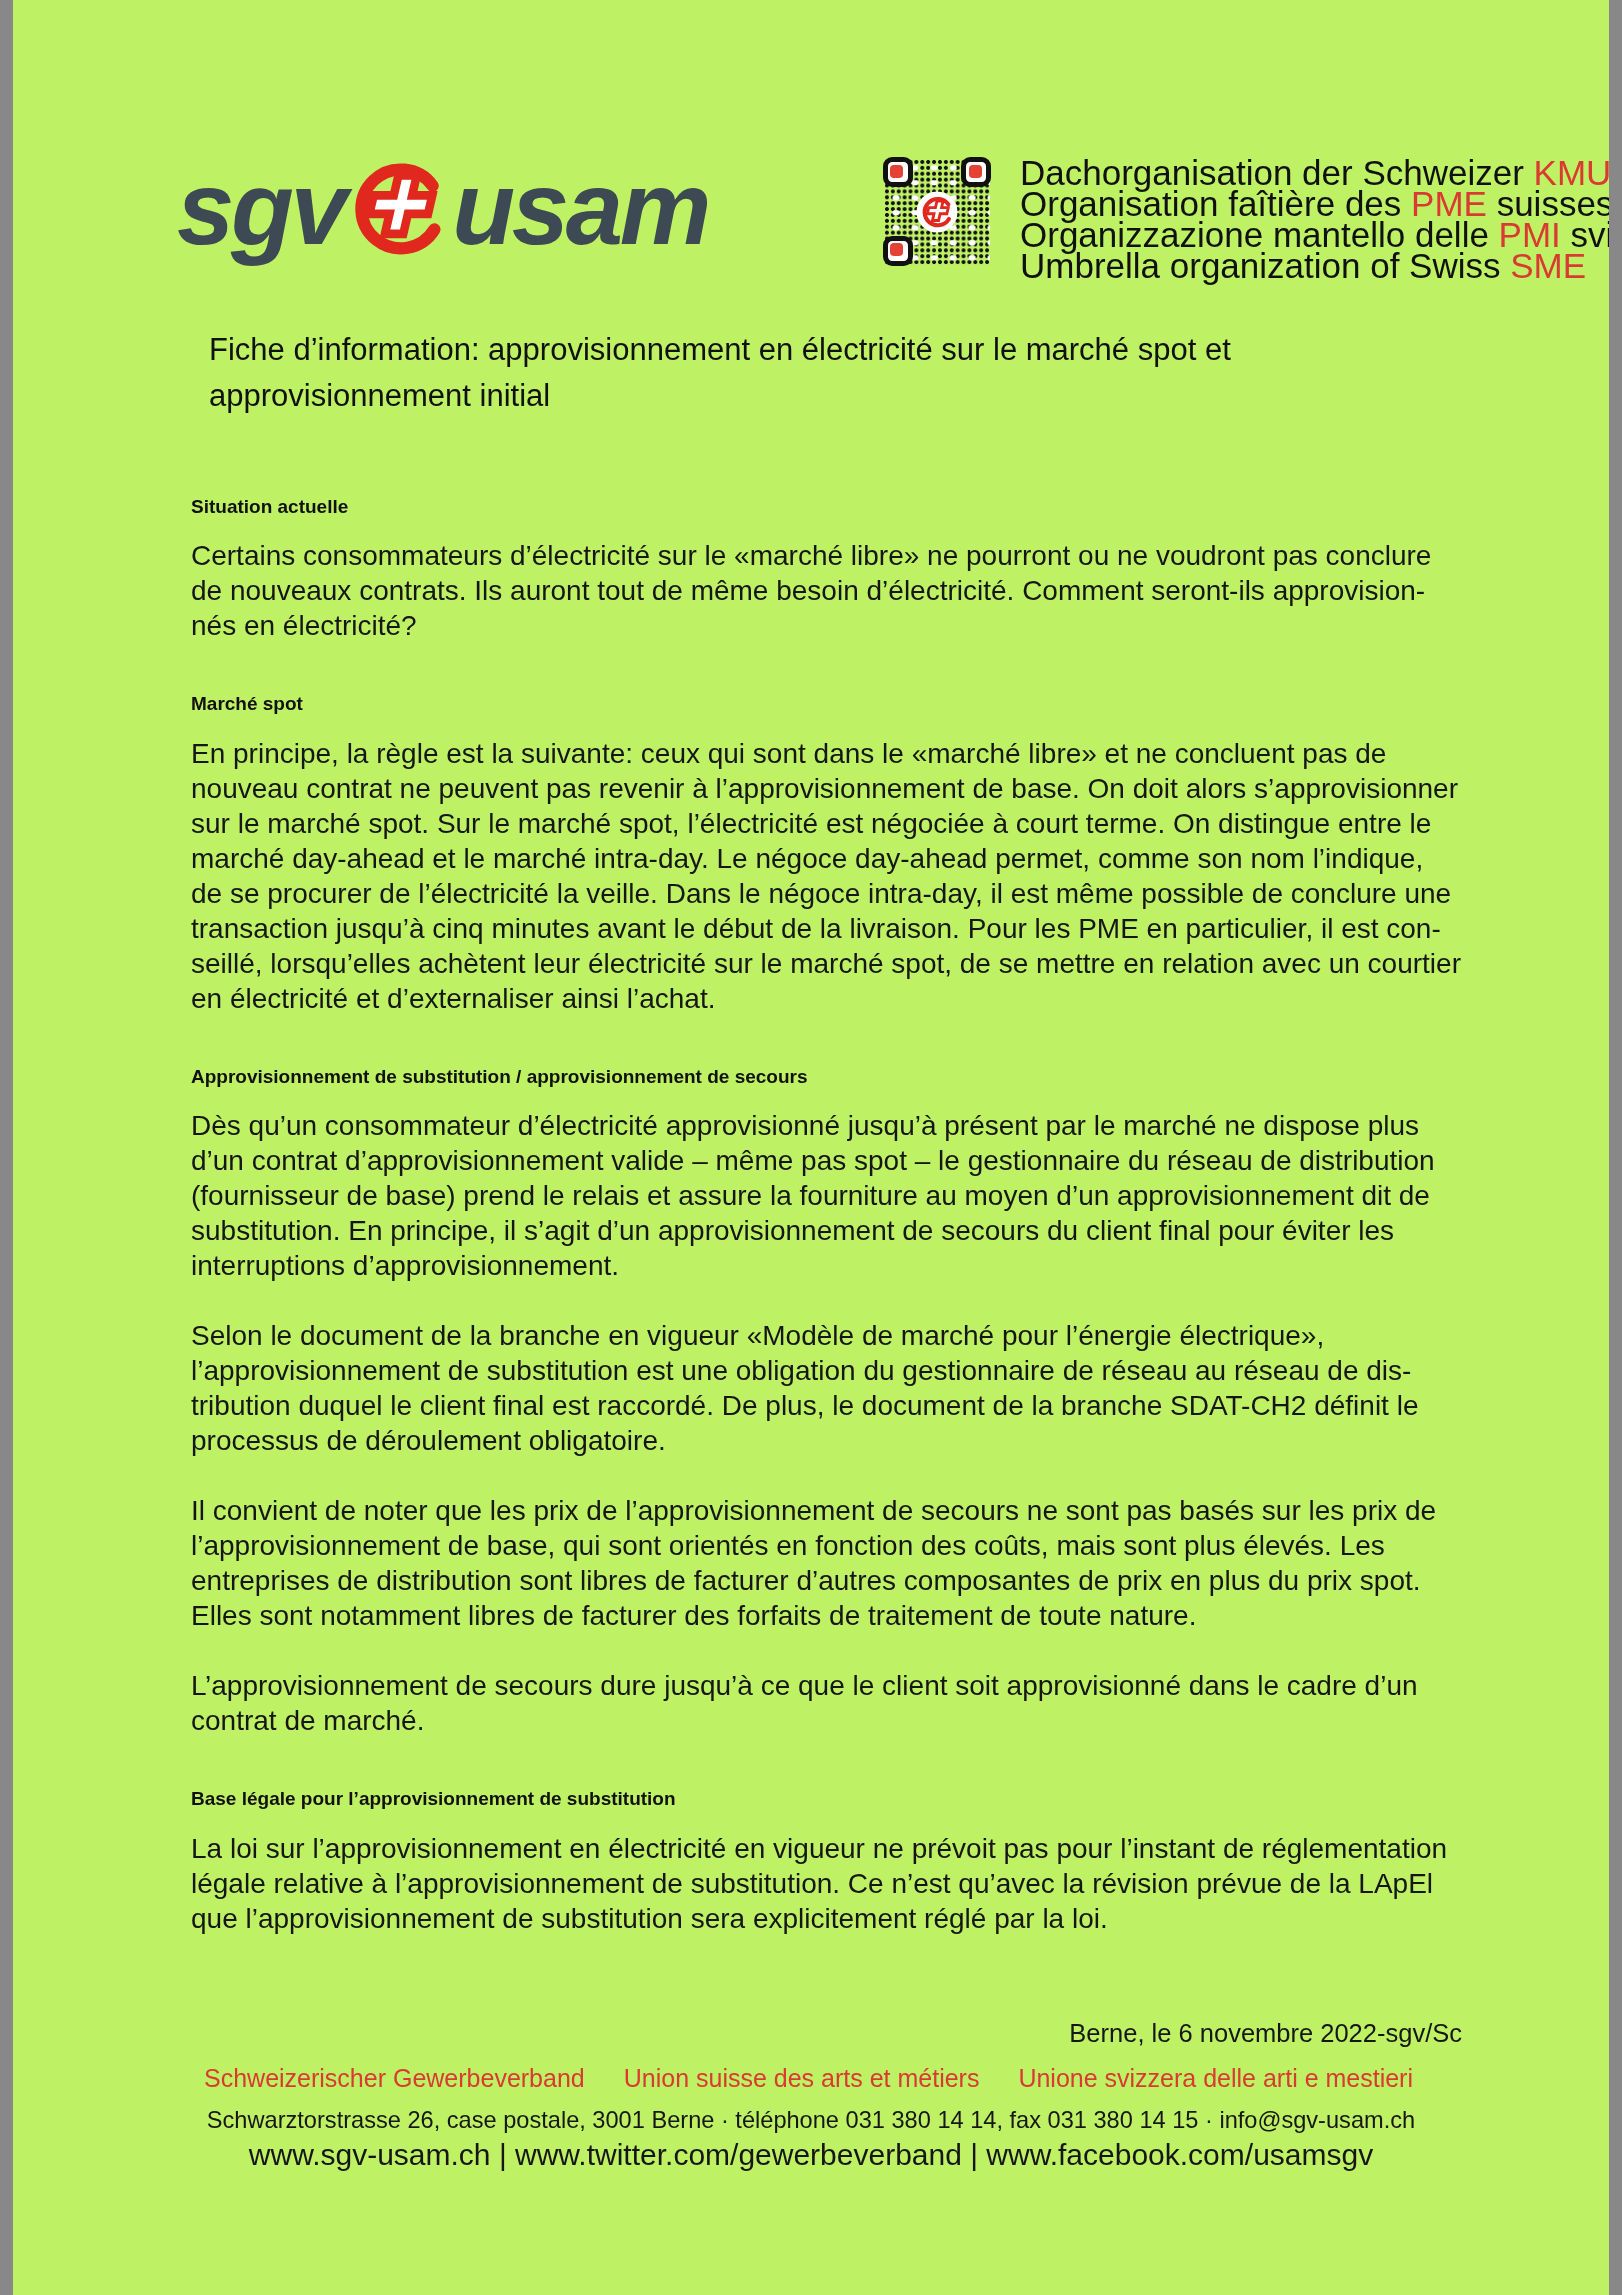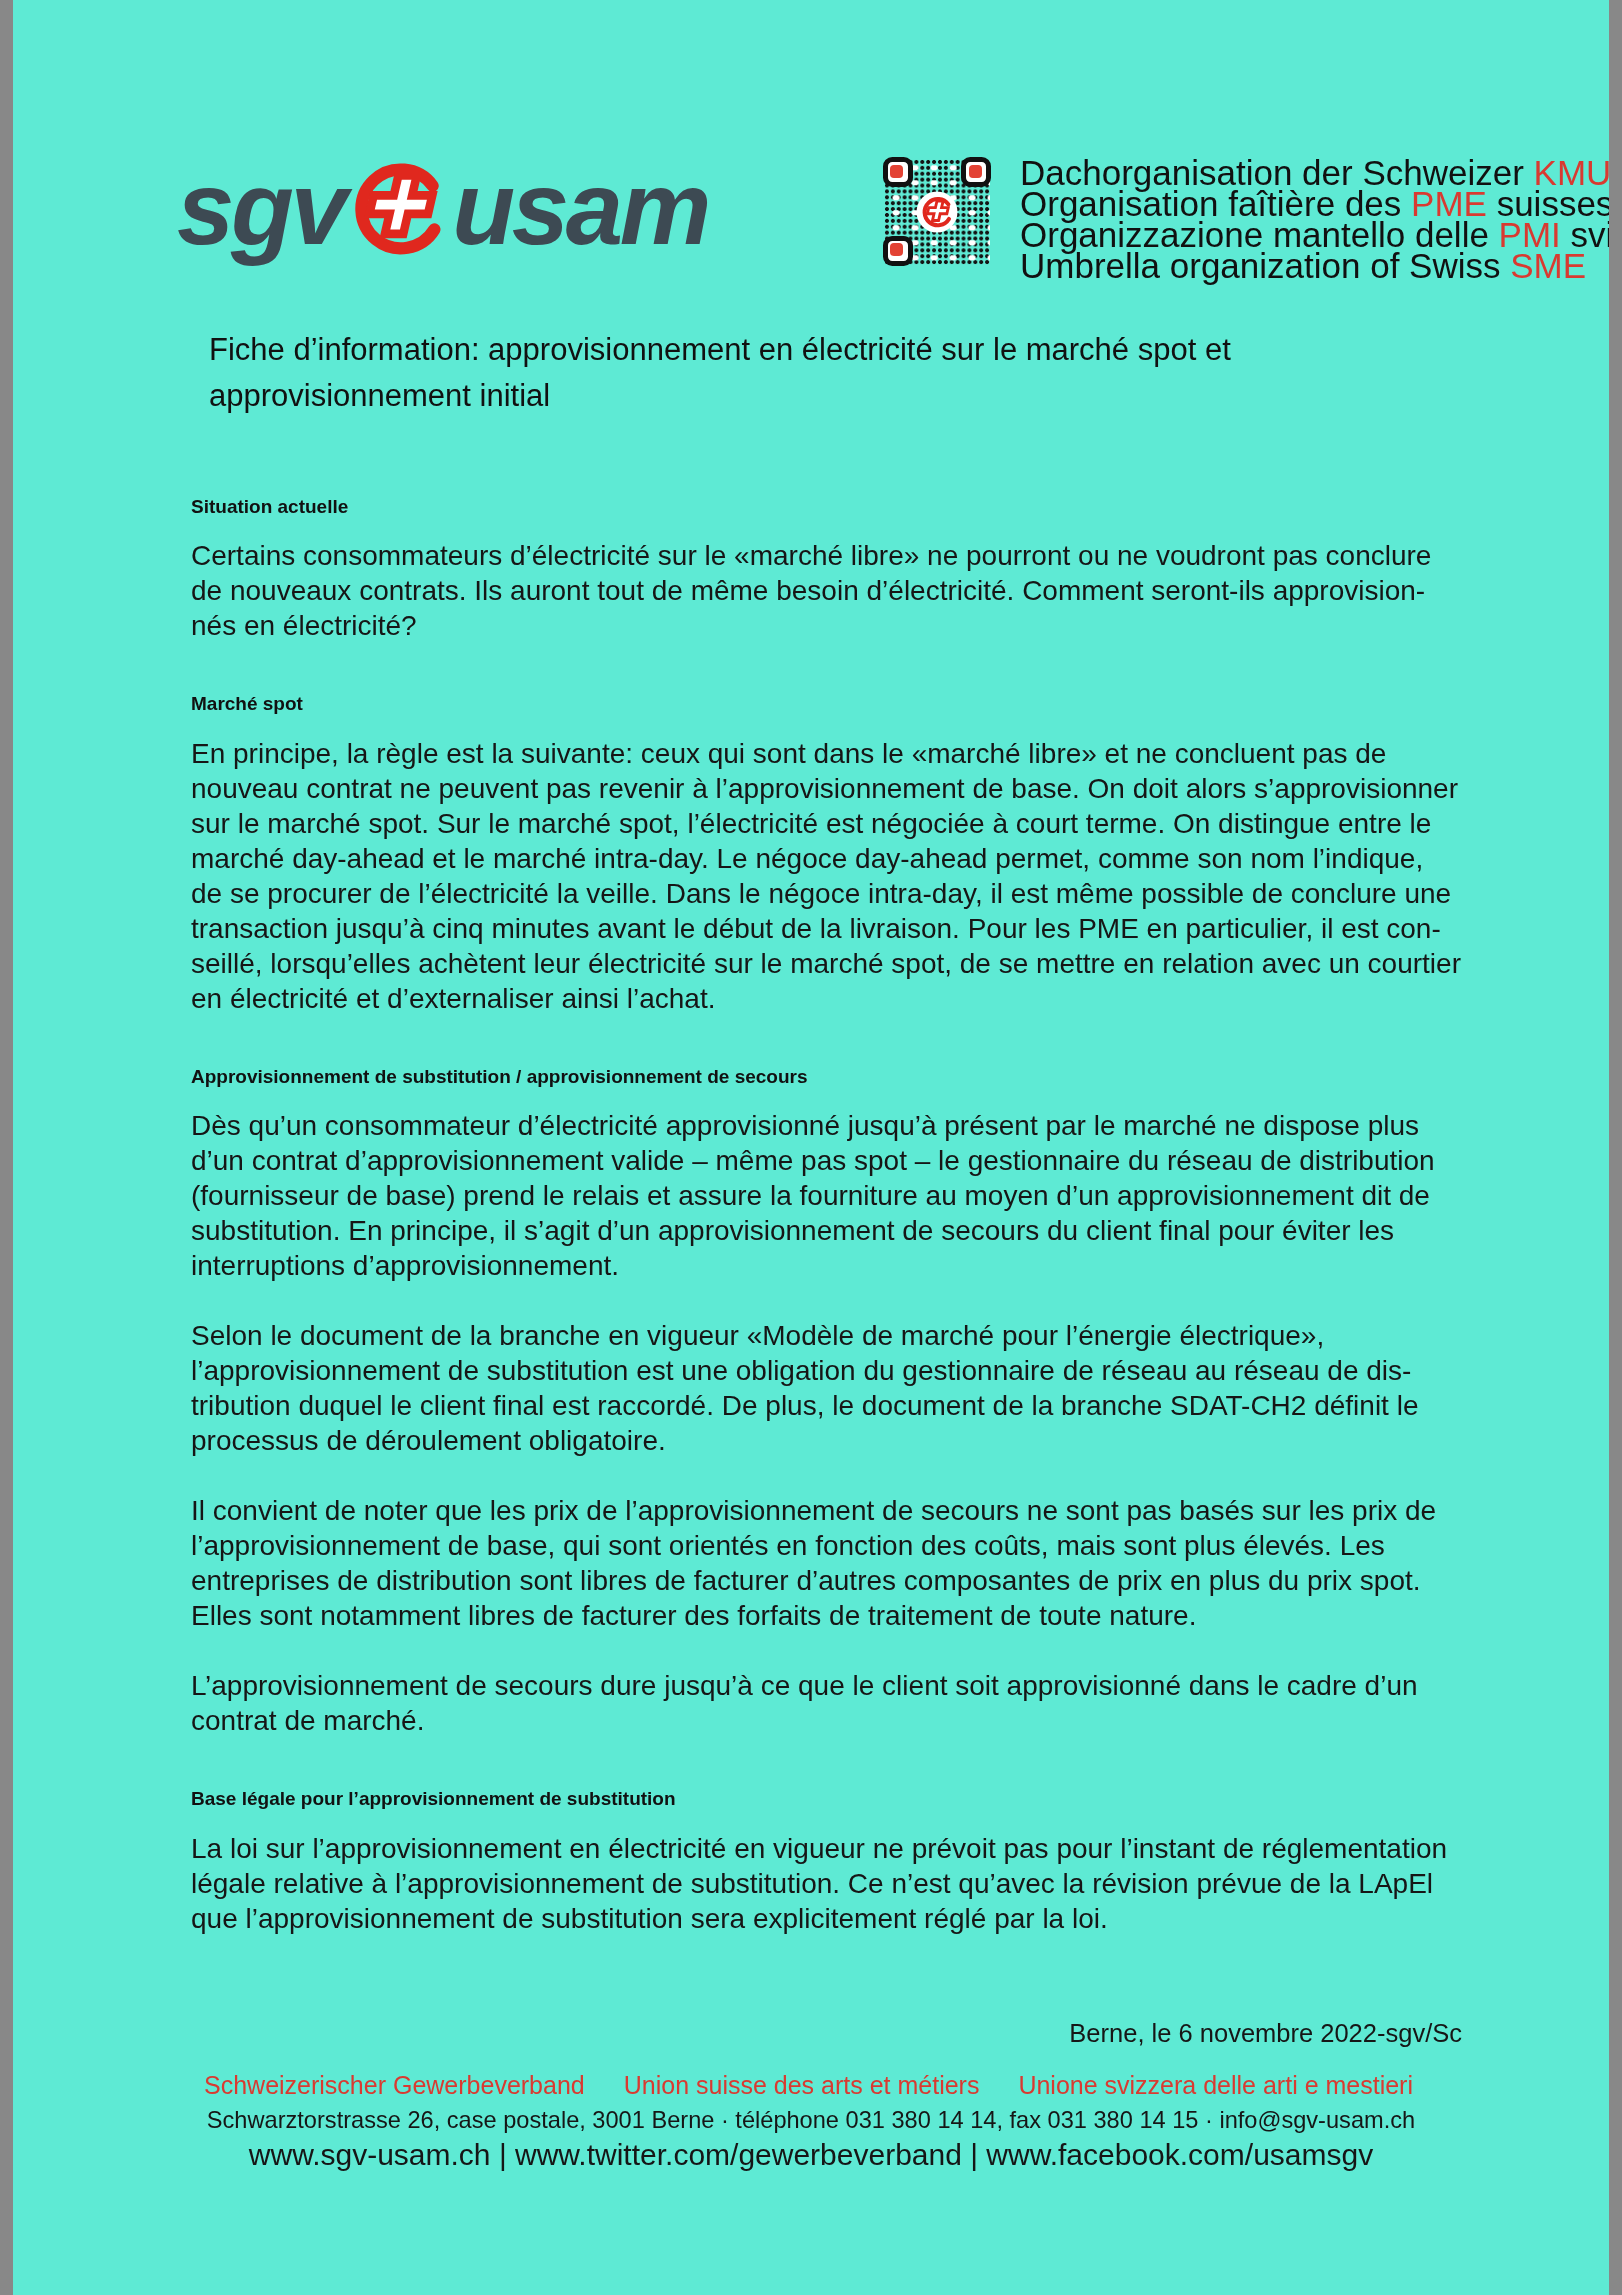--- a/index.html
+++ b/index.html
@@ -1,20 +1,20 @@
 <!DOCTYPE html>
 <html style="font-size:10.5px"><head>
 <meta charset="utf-8">
 <style>
   html,body { margin:0; padding:0; background:#888; }
   .page {
     position:relative;
     width:1596px; height:2295px;
     margin:0 auto;
-    background:#5eead4;
+    background:#bef264;
     font-family:"Liberation Sans", sans-serif;
     color:#161616;
     overflow:hidden;
   }
 
   
   .header { position:absolute; top:152px; left:164px; right:164px; height:124px; }
 
   .logo { position:absolute; left:0; top:3.9px; display:flex; align-items:center;
           font-style:italic; font-weight:bold; font-size:103px; letter-spacing:-3.3px;
@@ -51,21 +51,21 @@
   .content { position:absolute; left:178px; top:489px; width:1271px; }
   .content h2 { font-size:19px; font-weight:bold; line-height:35px; margin:43px 0 14.4px 0; color:#111; }
   .content .sec:first-child h2 { margin-top:0; }
   .content p { font-size:28px; line-height:35px; margin:0; }
   .content p + p { margin-top:35px; }
 
   .dateline { font-size:25.5px; line-height:35px; margin-top:80px;text-align:right; }
 
   
   .footer { position:absolute; left:0; right:0; top:2055px; height:144px; font-size:23.6px; }
-  .footer .org-row { position:absolute; top:16px; left:191px; right:196px;
+  .footer .org-row { position:absolute; top:9px; left:191px; right:196px;
         display:flex; justify-content:space-between; color:#d93a31; font-size:25px; line-height:29px; }
   .footer .addr-row { position:absolute; top:52px; left:0; right:0; text-align:center;
         color:#161616; font-size:23.6px; line-height:27.5px; }
   .footer .web-row  { position:absolute; top:86px; left:0; right:0; text-align:center;
         color:#161616; font-size:30px; line-height:27.5px; }
 </style>
 </head>
 <body>
 
 <svg width="0" height="0" style="position:absolute">

